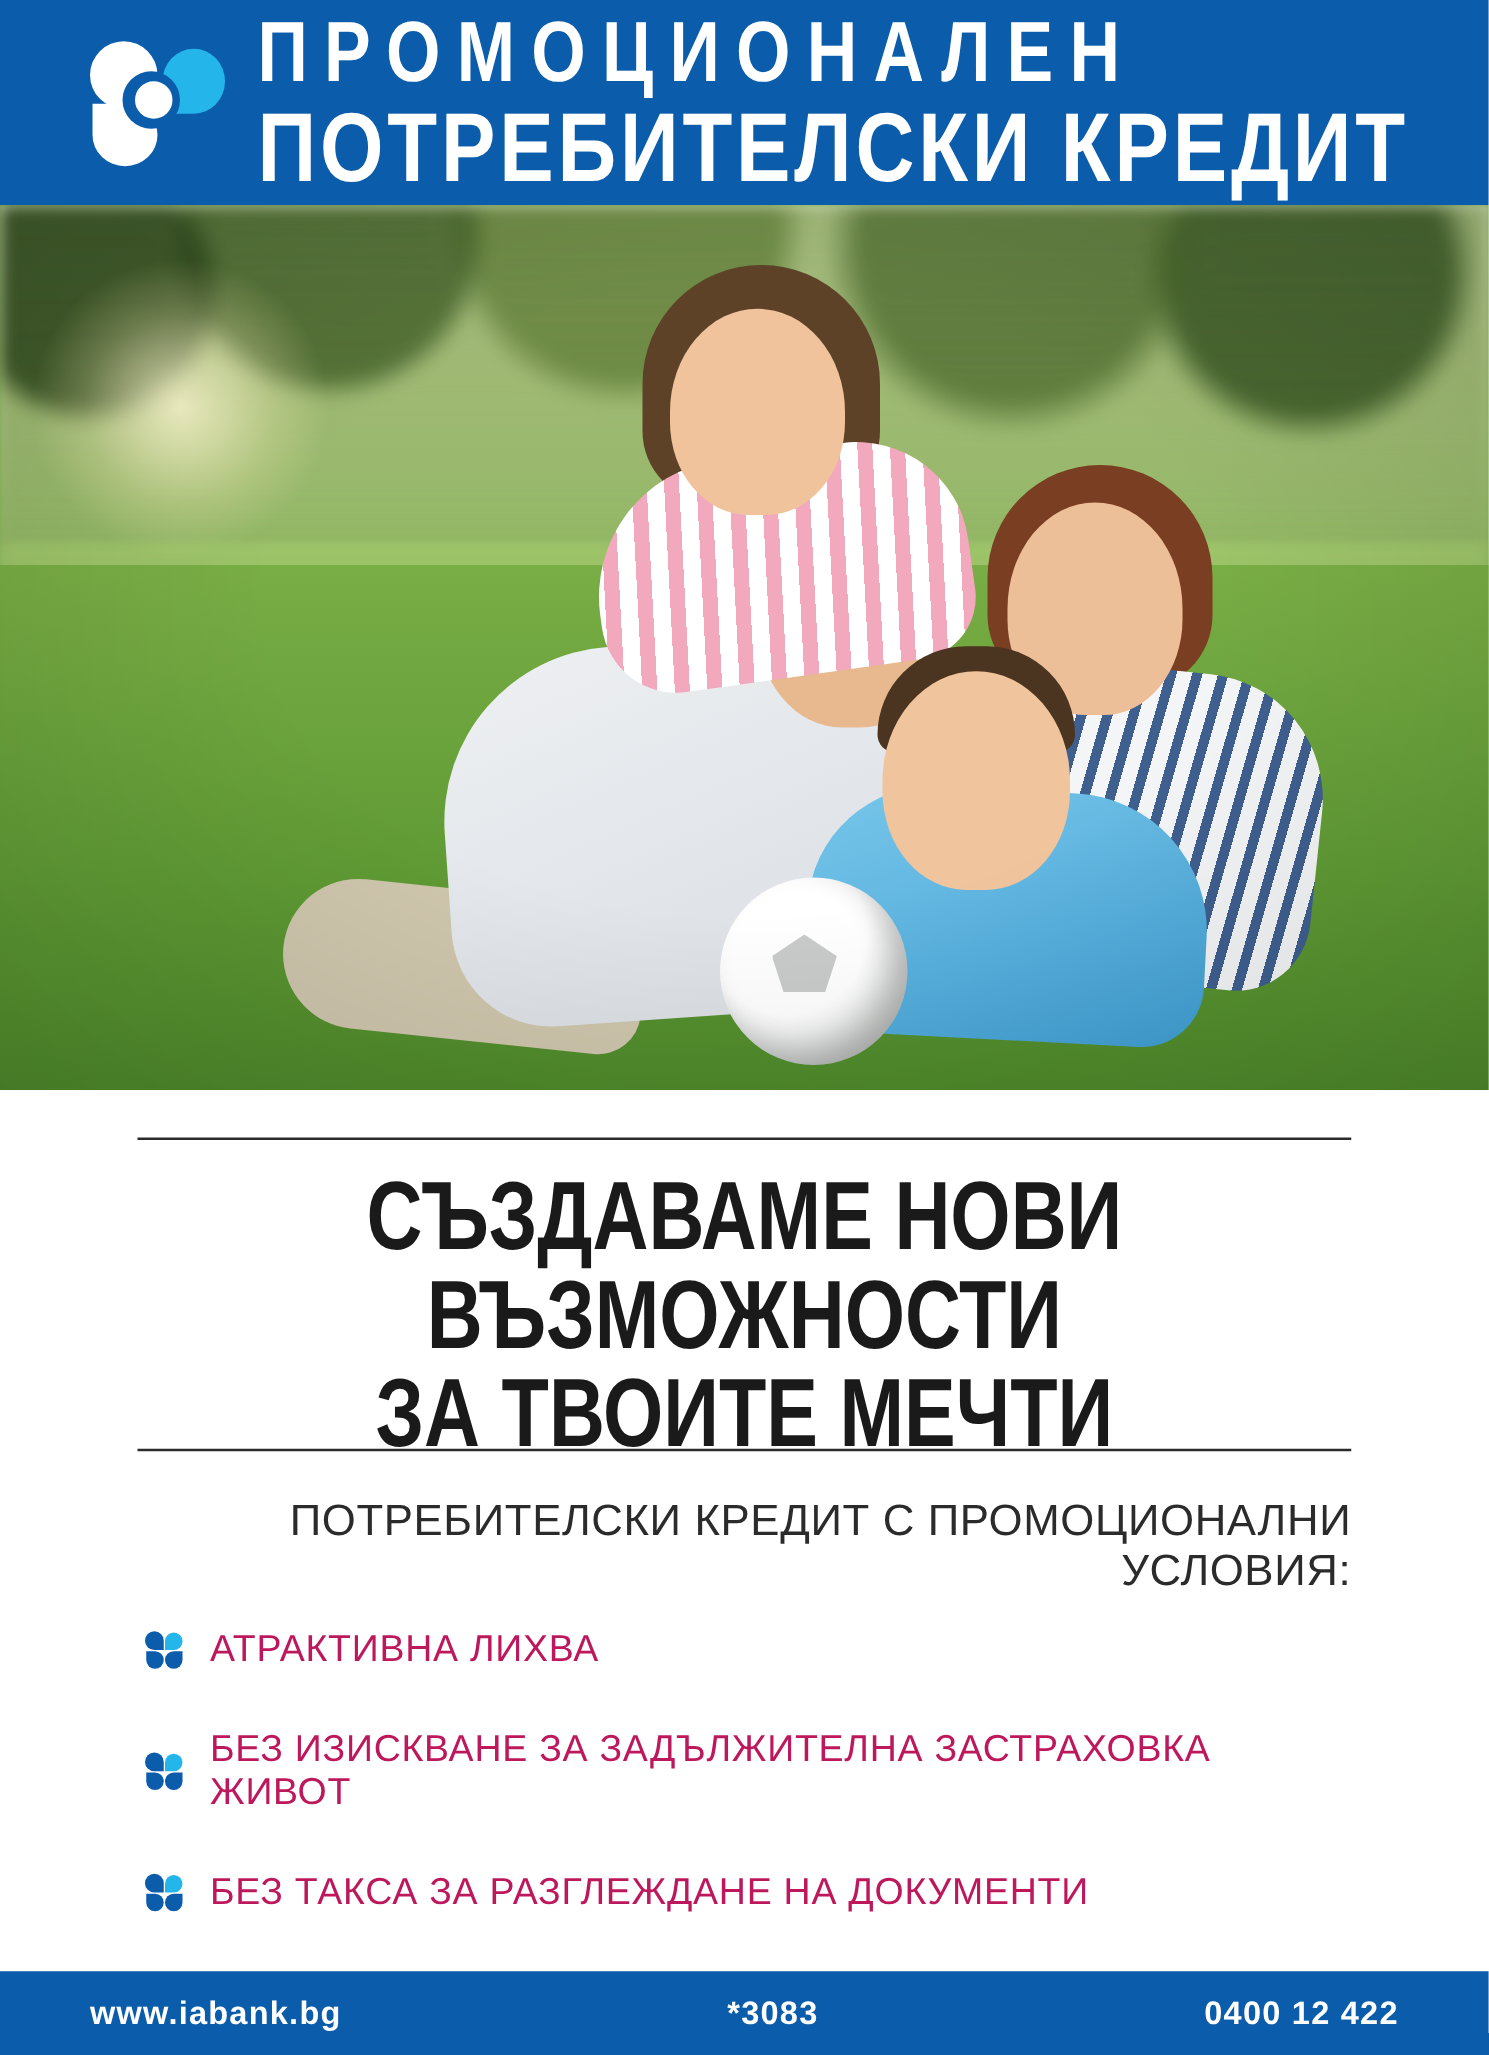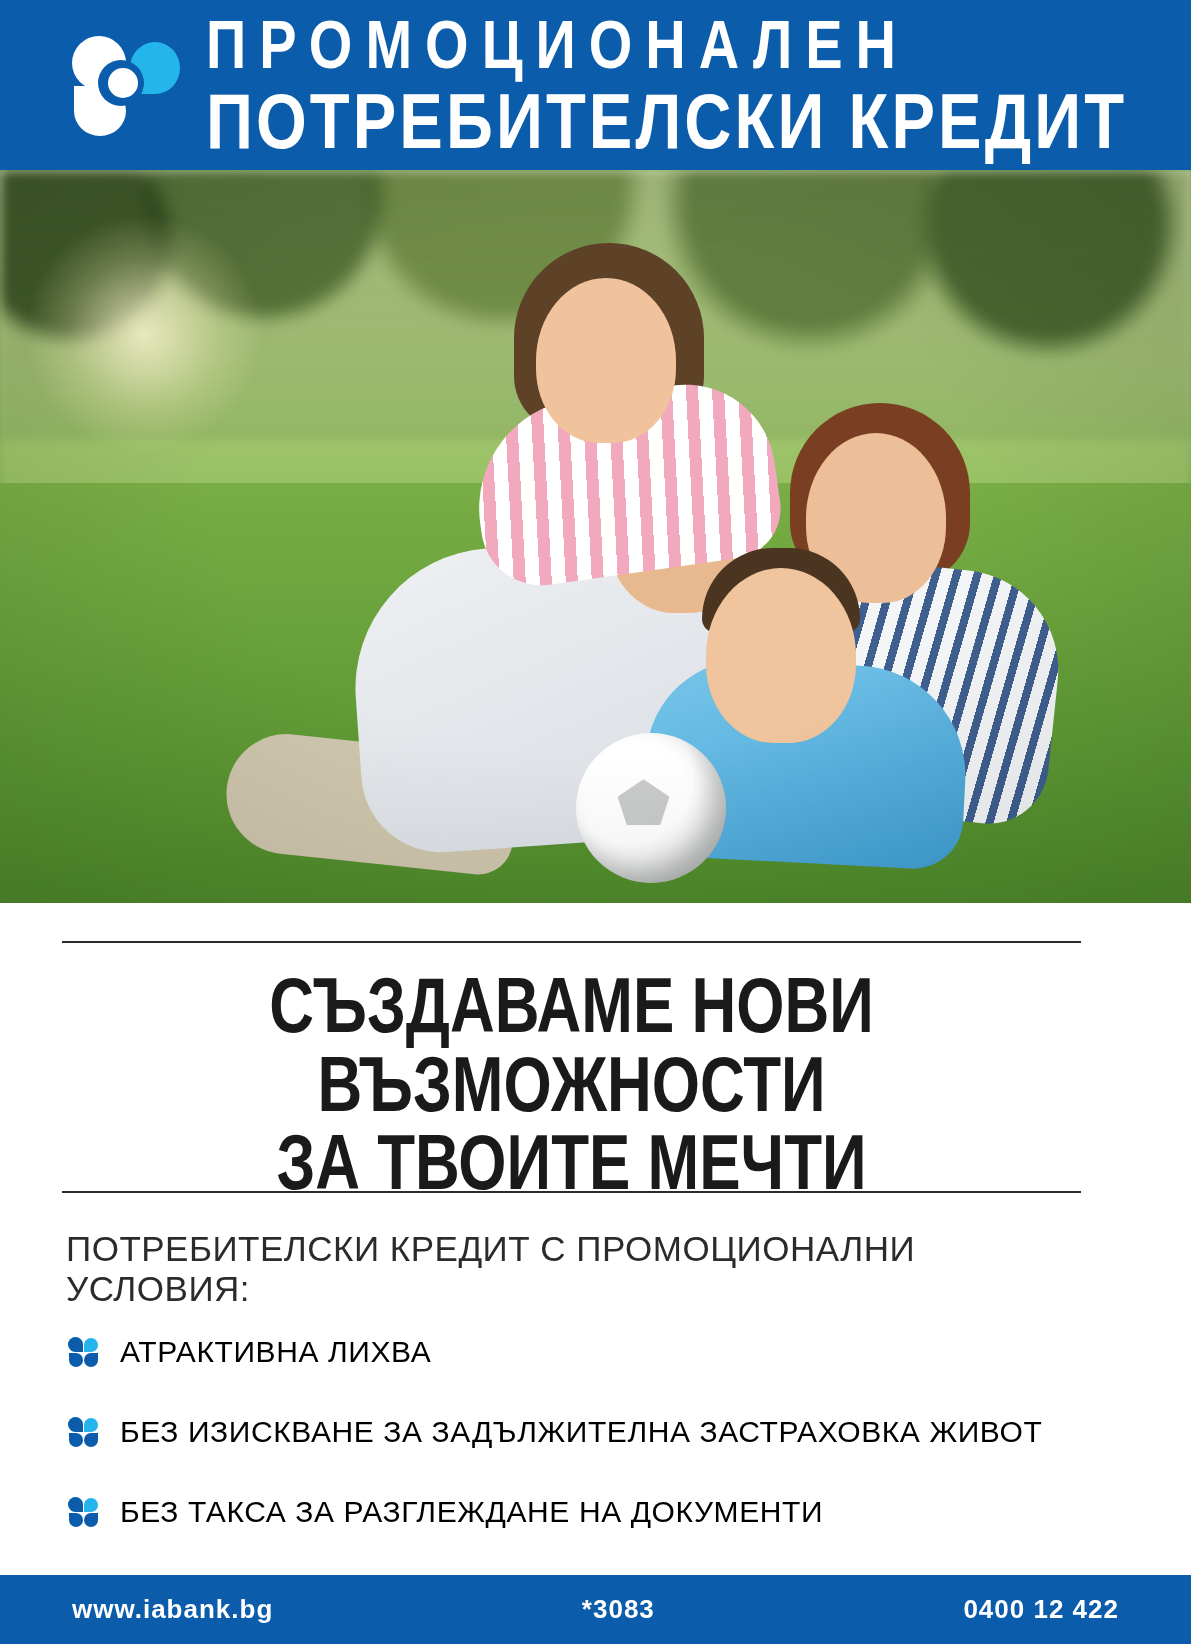--- a/index.html
+++ b/index.html
@@ -276,21 +276,21 @@
   .photo-vignette {
     position: absolute;
     inset: 0;
     background: radial-gradient(ellipse at 50% 45%, rgba(255,255,255,0) 45%, rgba(0,0,0,0.12) 100%);
     pointer-events: none;
   }
 
   
   .content {
     flex: 1 1 auto;
-    padding: 38px 110px 0 62px;
+    padding: 38px 110px 0 110px;
     box-sizing: border-box;
     position: relative;
     border-radius: 16px;
   }
   .rule {
     height: 2px;
     background: #2b2b2b;
     width: 100%;
   }
   .headline {
@@ -306,20 +306,21 @@
     margin-bottom: 26px;
   }
   .headline .l2 { display: block; }
 
   .subhead {
     font-size: 35px;
     color: #2b2b2b;
     letter-spacing: 0.5px;
     padding: 36px 0 8px 4px;
     font-weight: normal;
+    text-align: right;
   }
 
   .bullets {
     list-style: none;
     margin: 0;
     padding: 18px 0 0 6px;
   }
   .bullet {
     display: flex;
     align-items: center;
@@ -351,21 +352,21 @@
     border-radius: 0 50% 50% 50%;
   }
   .bullet-icon .b4 {
     position: absolute; right: 0; bottom: 0;
     width: 14px; height: 14px;
     background: #0b5cab;
     border-radius: 50% 0 50% 50%;
   }
   .bullet-text {
     font-size: 30px;
-    color: #000000;
+    color: #be185d;
     letter-spacing: 0.6px;
   }
 
   
   .footer {
     height: 74px;
     background: #0b5cab;
     color: #ffffff;
     display: flex;
     align-items: center;

